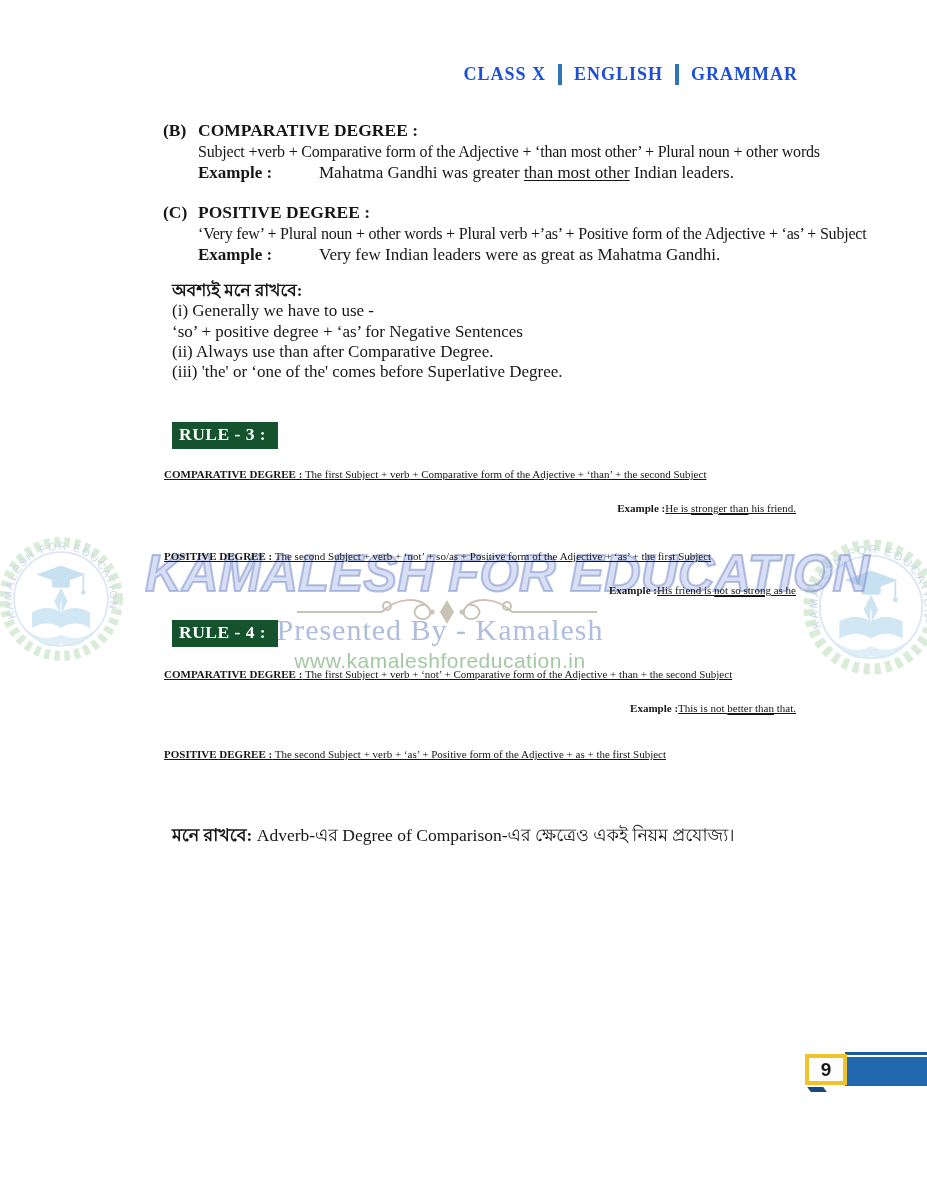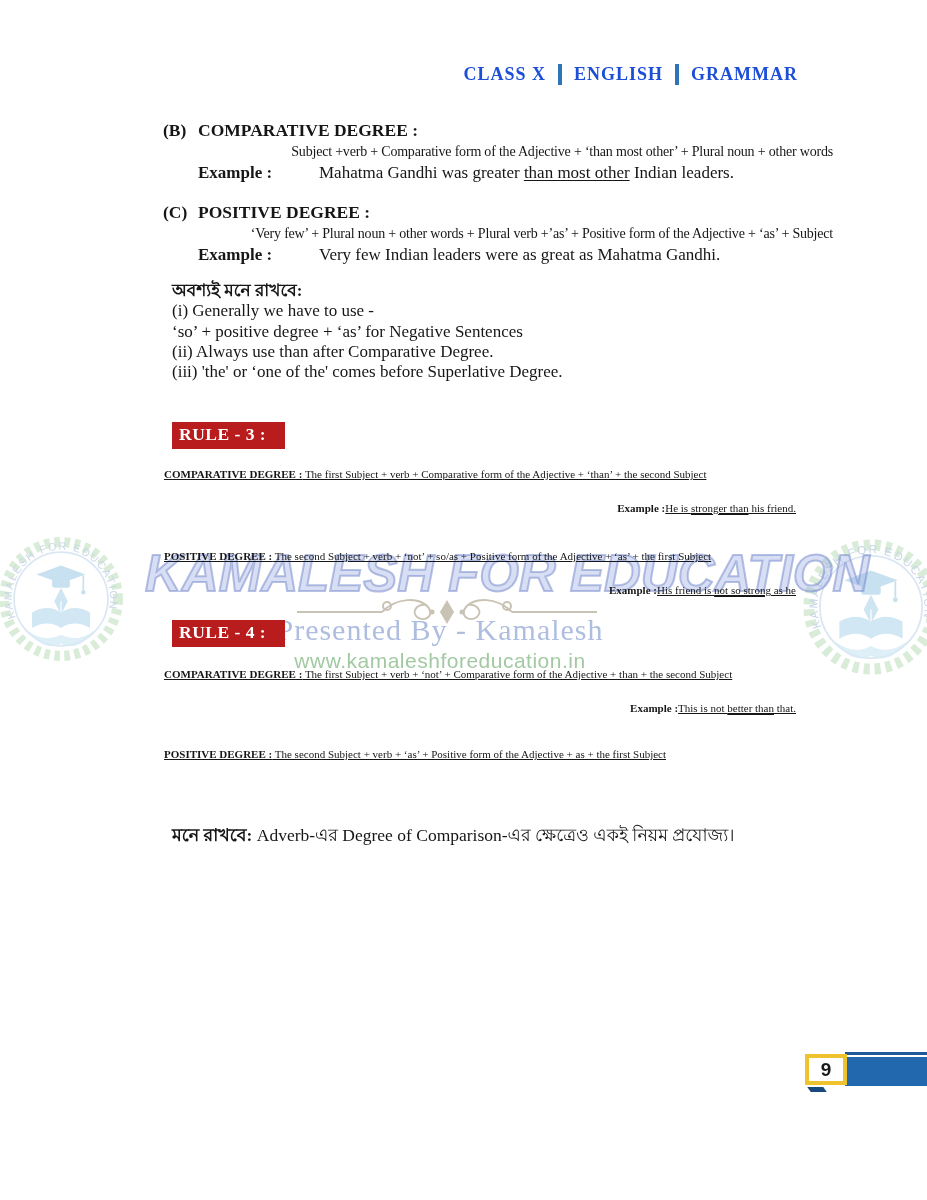--- a/index.html
+++ b/index.html
@@ -15,35 +15,35 @@
     display:flex; justify-content:flex-end; align-items:center; gap:12px;
     font-weight:bold; font-size:18px; letter-spacing:1px; color:#1d4ed8;
   }
   .hsep{width:4px; height:21px; background:#2e75b6;}
 
   
   .sec{position:absolute; left:119px; width:670px; font-size:17px;margin-left:44px;}
   .sec-title{font-weight:bold; font-size:17.5px;}
   .sec-label{display:inline-block; width:35px; font-weight:bold;}
   .sec-body{margin-left:35px; line-height:21px;}
-  .formula{white-space:nowrap; font-size:14px; letter-spacing:-0.2px;text-align:right;}
+  .formula{white-space:nowrap; font-size:16px; letter-spacing:-0.2px;}
 
   
   .ex-row{line-height:21px;}
   .ex-label{display:inline-block; width:121px; font-weight:bold;}
   .u{text-decoration:underline; text-underline-offset:2px;}
 
   
   .note{position:absolute; left:172px; width:640px; font-size:17px; line-height:20.3px;}
   .note-heading{font-weight:bold;}
 
   
   .badge{
-    position:absolute; left:172px; background:#b91c1c; color:#ffffff;
-    font-weight:bold; font-size:17.5px; letter-spacing:0.5px; padding:2px 19px 4px 7px;
+    position:absolute; left:172px; background:#14532d; color:#ffffff;
+    font-weight:bold; font-size:17.5px; letter-spacing:0.5px; padding:2px 12px 4px 7px;
   }
   .rulepara{position:absolute; left:164px; width:632px; font-size:11px; line-height:21.5px;text-decoration:underline;}
   .rulepara .rtitle{font-weight:bold;}
   .rulepara.justify{text-align:justify;}
   .rulepara .ex-row{margin-top:12px; text-align:right;}
 
   
   .footnote{position:absolute; left:172px; top:822px; width:650px; font-size:17.5px;}
   .footnote .bn-bold{font-weight:bold;}
 

